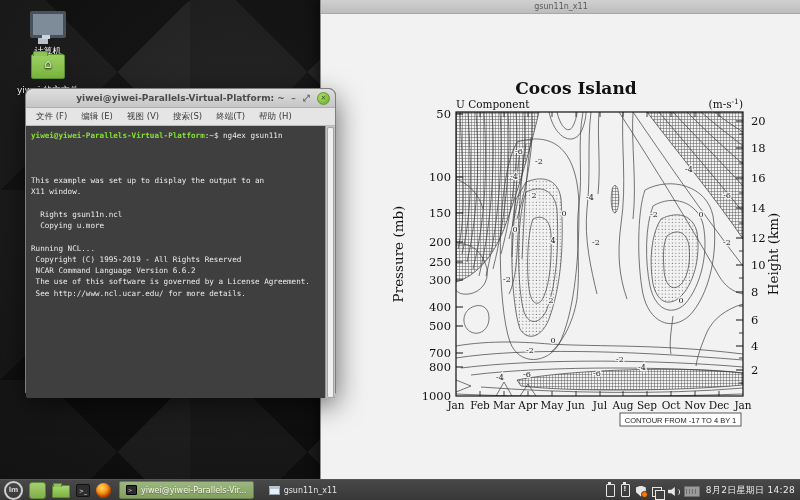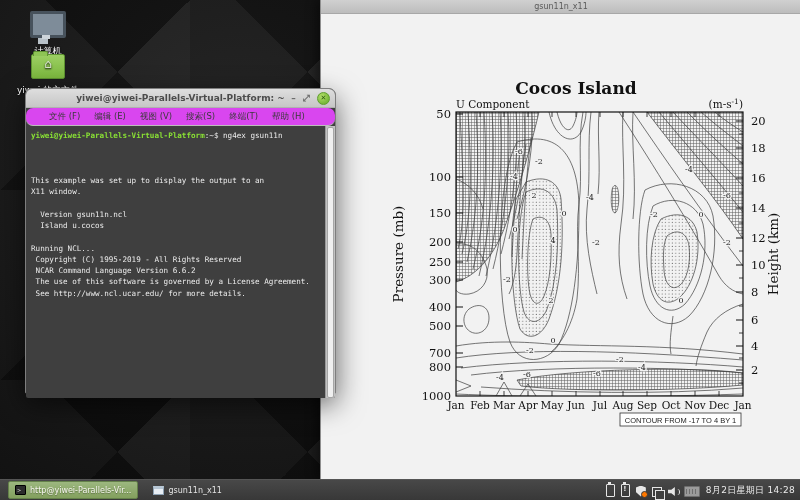--- a/index.html
+++ b/index.html
@@ -20,21 +20,21 @@
   .folder::after{content:"⌂";position:absolute;left:0;right:0;top:2px;color:rgba(255,255,255,.75);font-size:12px;}
   
   .x11win{position:absolute;left:320px;top:0;width:480px;height:480px;background:#f2f2f2;border-left:1px solid #8f8f8f;box-shadow:-4px 0 10px rgba(0,0,0,.45);}
   .x11title{height:13px;background:linear-gradient(#d0d0d0,#bdbdbd);border-bottom:1px solid #a8a8a8;color:#5a5a5a;font-size:8px;text-align:center;line-height:13px;}
   
   .term{position:absolute;left:25px;top:88px;width:309px;height:304px;border:1px solid #7e7e7e;border-radius:7px 7px 2px 2px;box-shadow:0 10px 28px rgba(0,0,0,.6);background:#3f3f3f;}
   .ttitle{height:18px;background:linear-gradient(#dedede,#c6c6c6);border-radius:6px 6px 0 0;border-bottom:1px solid #b0b0b0;position:relative;color:#4c4c4c;font-size:9px;font-weight:bold;text-align:center;line-height:18px;}
   .tbtns{position:absolute;right:5px;top:0;height:18px;display:flex;align-items:center;gap:7px;}
   .tbtn{font-size:9px;color:#6a6a6a;line-height:10px;cursor:default;}
   .tclose{width:11px;height:11px;border-radius:50%;background:radial-gradient(circle at 35% 30%,#b4e06a,#78b83a 70%);border:1px solid #5f9e2e;color:#2f5e12;font-size:7px;line-height:11px;text-align:center;}
-  .tmenu{height:17px;background:#d946ef;border-bottom:1px solid #bcbcbc;display:flex;align-items:center;gap:14px;padding-left:23px;font-size:8.5px;color:#3a3a3a;border-radius:7px;}
+  .tmenu{height:17px;background:#e5e5e5;border-bottom:1px solid #bcbcbc;display:flex;align-items:center;gap:14px;padding-left:10px;font-size:8.5px;color:#3a3a3a;}
   .tbody{position:relative;height:268px;background:#3f3f3f;border-radius:0 0 2px 2px;overflow:hidden;padding:4px 14px 0 5px;font-family:"DejaVu Sans Mono",monospace;font-size:7.6px;color:#ececec;}
   .tline{min-height:11.25px;line-height:11.25px;white-space:pre;}
   .prompt{color:#8ae234;font-weight:bold;}
   .tscroll{position:absolute;right:0;top:0;bottom:0;width:9px;background:#c2c2c2;border-left:1px solid #9a9a9a;}
   .tscroll .thumb{position:absolute;top:1px;left:1px;right:1px;height:99%;background:#efefef;border:1px solid #a5a5a5;border-radius:2px;}
   
   .panel{position:absolute;left:0;bottom:0;width:800px;height:20px;background:linear-gradient(#484848,#383838);border-top:1px solid #555;display:flex;align-items:center;font-size:8px;color:#ddd;}
   .pl{display:flex;align-items:center;gap:6px;padding-left:4px;}
   .menu-ic{width:15px;height:15px;border-radius:50%;border:2px solid #cfcfcf;color:#cfcfcf;font-size:7px;line-height:15px;text-align:center;font-weight:bold;}
   .sq-green{width:15px;height:15px;border-radius:3px;background:linear-gradient(#a6cf72,#7fae49);border:1px solid #5d8a33;}
@@ -270,38 +270,45 @@
       <span>帮助 (H)</span>
     </div>
     <div class="tbody">
       <div class="tline"><span class="prompt">yiwei@yiwei-Parallels-Virtual-Platform</span><span>:~$</span><span> ng4ex gsun11n</span></div>
       <div class="tline"></div>
       <div class="tline"></div>
       <div class="tline"></div>
       <div class="tline">This example was set up to display the output to an</div>
       <div class="tline">X11 window.</div>
       <div class="tline"></div>
-      <div class="tline">  Version gsun11n.ncl</div>
-      <div class="tline">  Island u.cocos</div>
+      <div class="tline">  Rights gsun11n.ncl</div>
+      <div class="tline">  Copying u.more</div>
       <div class="tline"></div>
       <div class="tline">Running NCL...</div>
       <div class="tline"> Copyright (C) 1995-2019 - All Rights Reserved</div>
       <div class="tline"> NCAR Command Language Version 6.6.2</div>
       <div class="tline"> The use of this software is governed by a License Agreement.</div>
       <div class="tline"> See http://www.ncl.ucar.edu/ for more details.</div>
       <div class="tscroll">
           <div class="thumb"></div>
         </div>
     </div>
   </div>
 
   <div class="panel">
+    <div class="pl">
+      <div class="menu-ic">lm</div>
+      <div class="sq-green"></div>
+      <div class="fold-ic"></div>
+      <div class="term-ic">&gt;_</div>
+      <div class="ff-ic"></div>
+    </div>
     <div class="task active">
       <span class="mini-term">&gt;</span>
-      <span>http@yiwei-Parallels-Vir...</span>
+      <span>yiwei@yiwei-Parallels-Vir...</span>
     </div>
     <div class="task inactive">
       <span class="mini-win"></span>
       <span>gsun11n_x11</span>
     </div>
     <div class="tray">
       <div class="batt"></div>
       <div class="batt warn"></div>
       <div class="shield-wrap">
         <div class="shield"></div>

